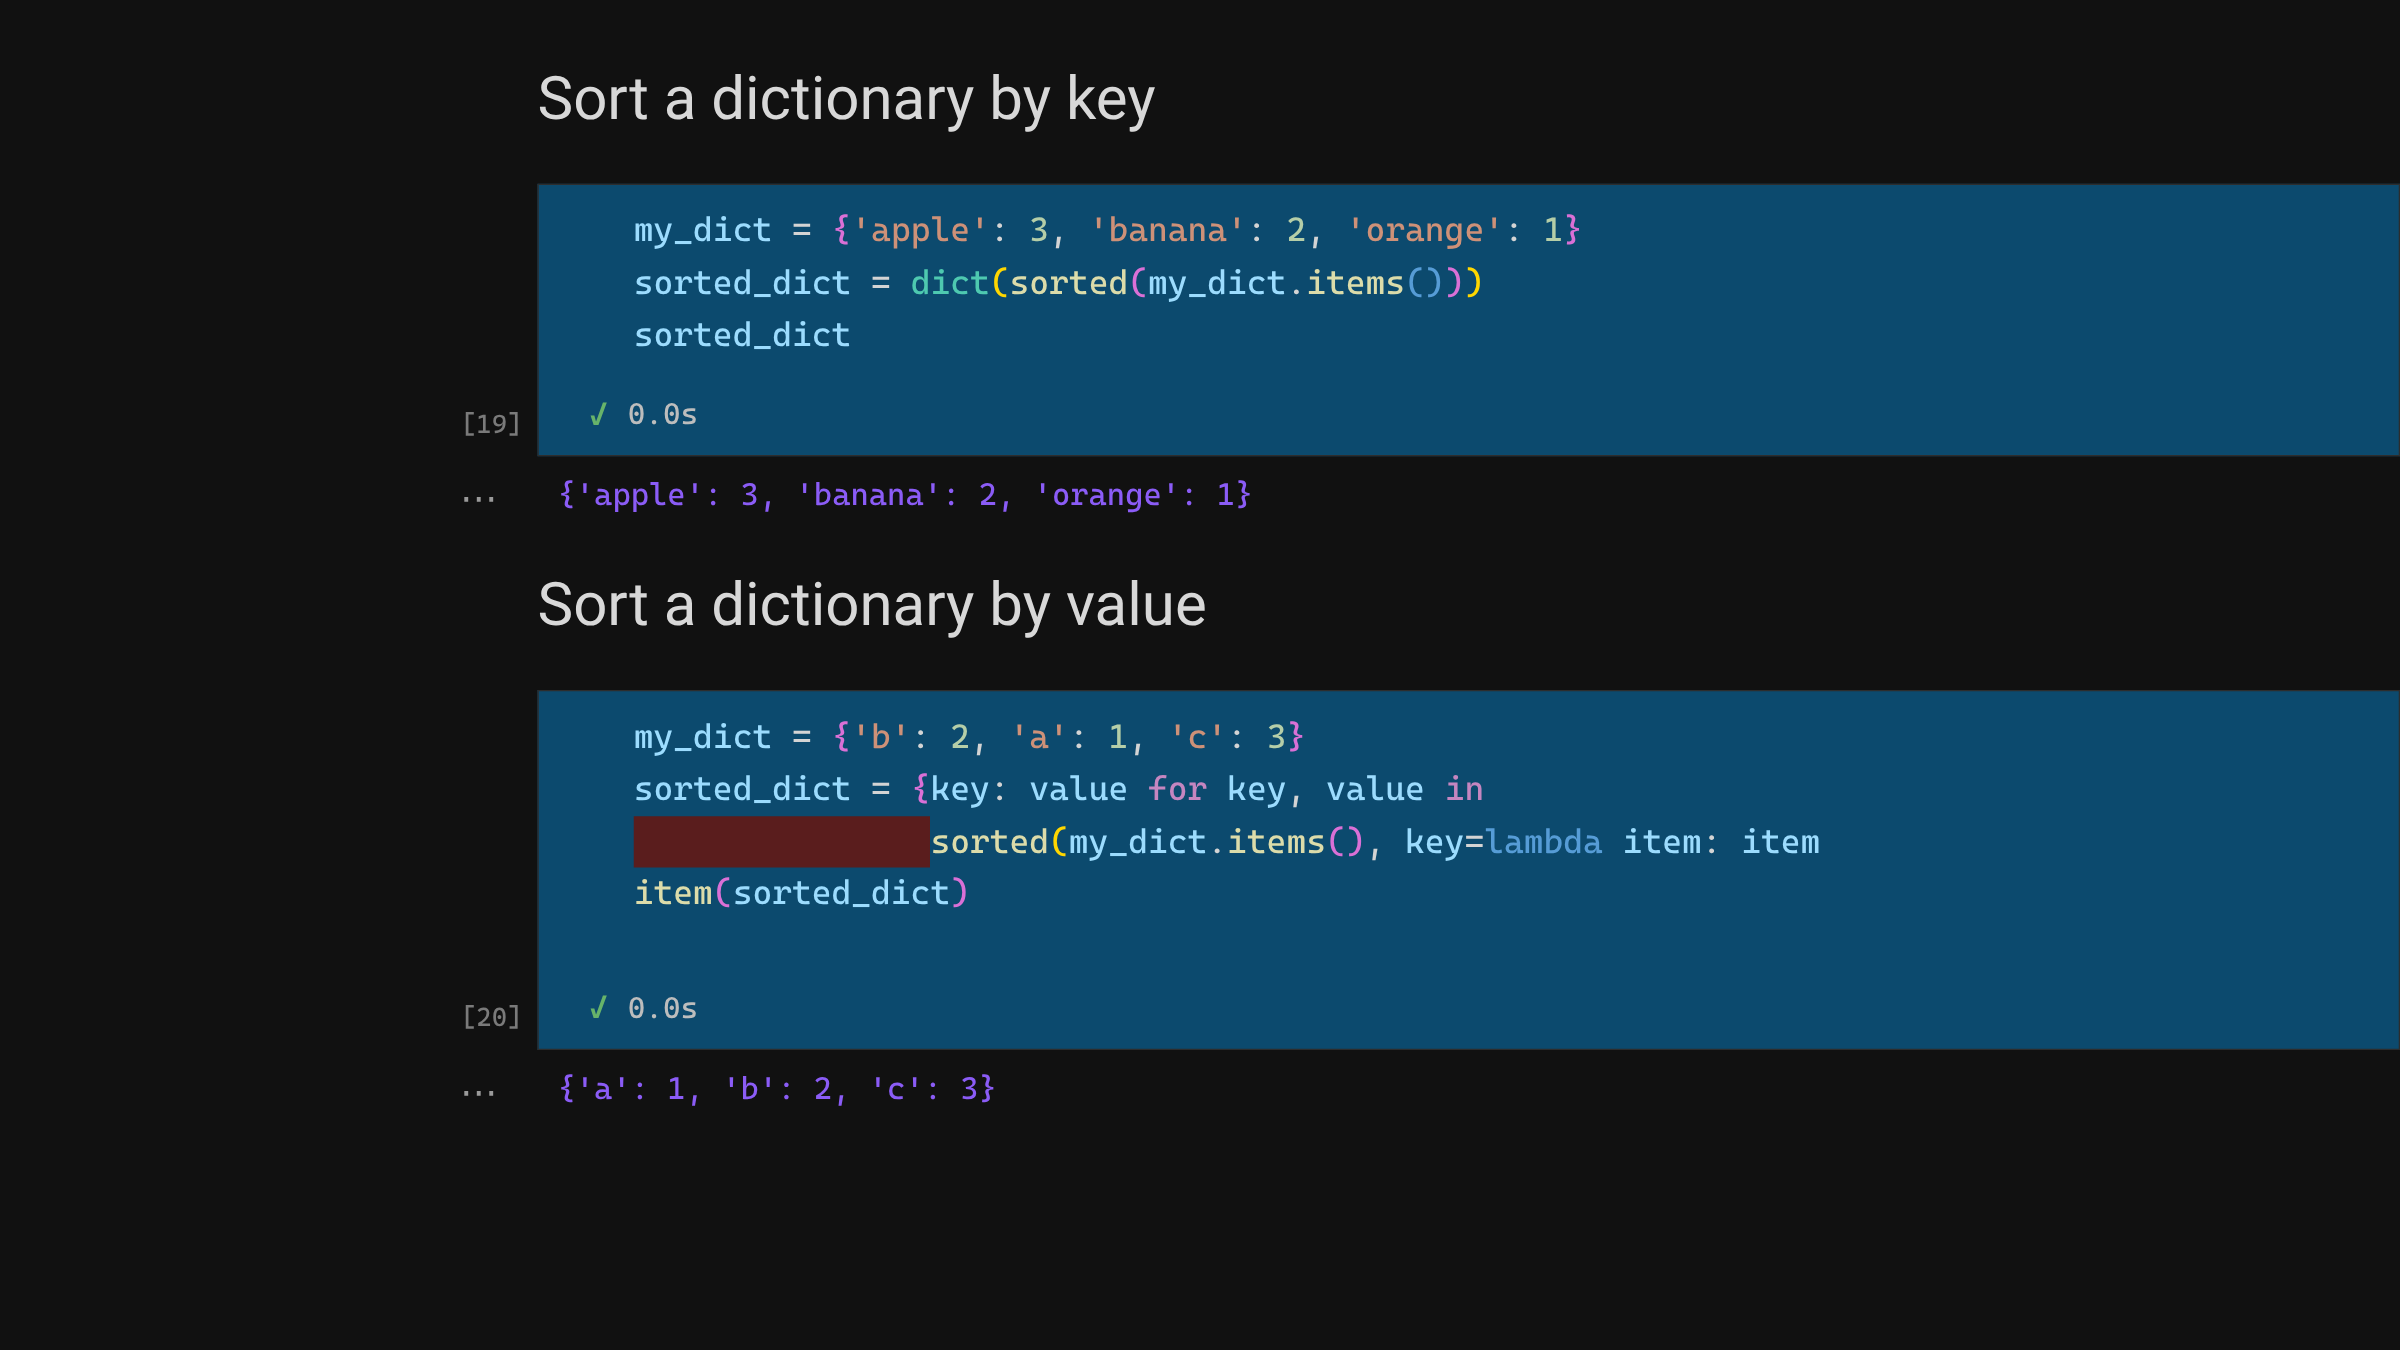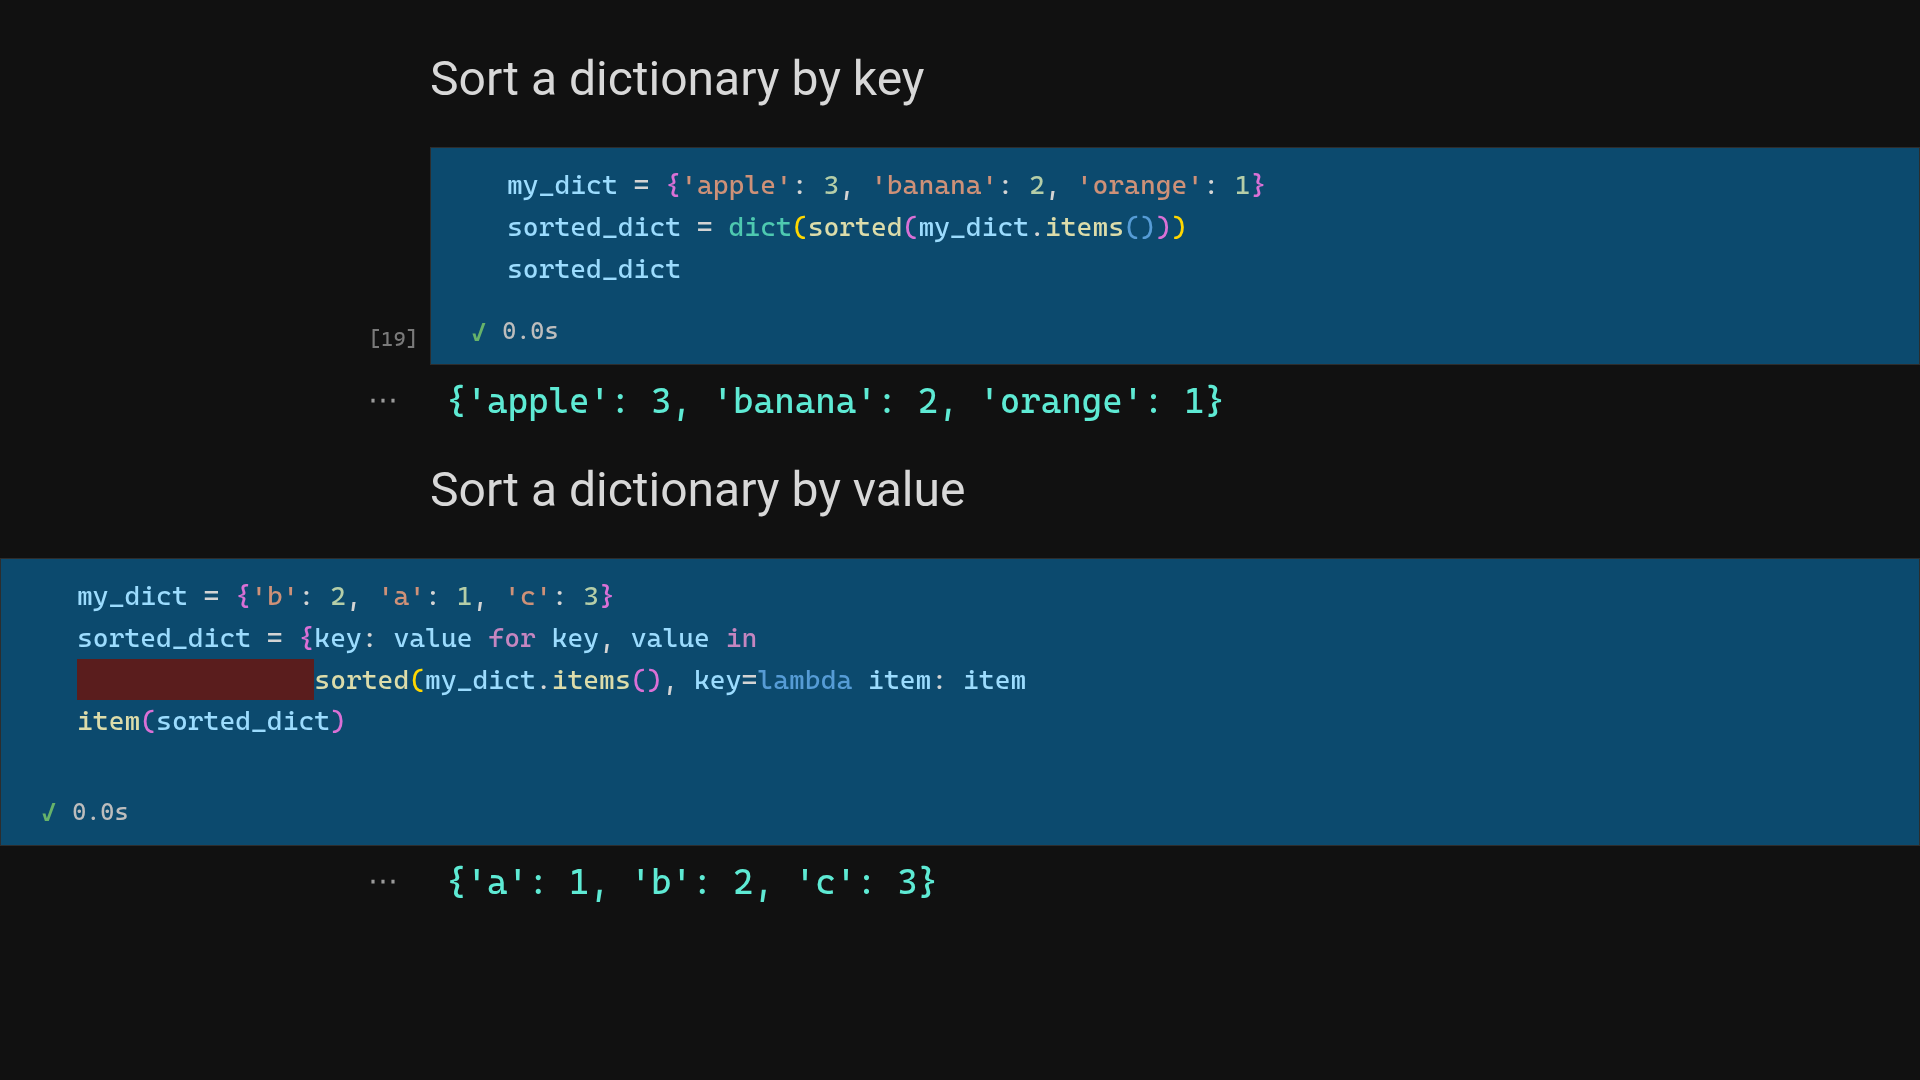--- a/index.html
+++ b/index.html
@@ -86,22 +86,22 @@
     padding-left: 368px;
     box-sizing: border-box;
     color: #9a9a9a;
     font-size: 30px;
     line-height: 1;
     letter-spacing: 2px;
     padding-top: 4px;
   }
   .output-text {
     font-family: "Cascadia Code", "Consolas", monospace;
-    font-size: 35px;
-    color: #5eead4;
+    font-size: 25px;
+    color: #8b5cf6;
     padding-left: 16px;
     white-space: pre;
     text-align: right;
   }
 
   
   .tk-ident { color: #9cdcfe; }
   .tk-op    { color: #d4d4d4; }
   .tk-punc  { color: #d4d4d4; }
   .tk-brace { color: #da70d6; }
@@ -155,20 +155,25 @@
 
   <div class="output-row">
     <div class="output-dots">⋯</div>
     <div class="output-text">{'apple': 3, 'banana': 2, 'orange': 1}</div>
   </div>
 
   <div class="md-heading" style="margin-top:22px">Sort a dictionary by value</div>
 
   <div class="cell">
     <div class="cell-row">
+      <div class="gutter">
+        <div class="gutter-align">
+          <span class="exec-count">[20]</span>
+        </div>
+      </div>
       <div class="code-box">
         <div class="code-inner" style="padding-bottom:40px"><span class="tk-ident">my_dict</span><span> </span><span class="tk-op">=</span><span> </span><span class="tk-brace">{</span><span class="tk-str">'b'</span><span class="tk-punc">: </span><span class="tk-num">2</span><span class="tk-punc">, </span><span class="tk-str">'a'</span><span class="tk-punc">: </span><span class="tk-num">1</span><span class="tk-punc">, </span><span class="tk-str">'c'</span><span class="tk-punc">: </span><span class="tk-num">3</span><span class="tk-brace">}</span>
 <span class="tk-ident">sorted_dict</span><span> </span><span class="tk-op">=</span><span> </span><span class="tk-brace">{</span><span class="tk-ident">key</span><span class="tk-punc">: </span><span class="tk-ident">value</span><span> </span><span class="tk-kw">for</span><span> </span><span class="tk-ident">key</span><span class="tk-punc">, </span><span class="tk-ident">value</span><span> </span><span class="tk-kw">in</span>
 <span class="err-indent">               </span><span class="tk-func">sorted</span><span class="tk-paren">(</span><span class="tk-ident">my_dict</span><span class="tk-punc">.</span><span class="tk-func">items</span><span class="tk-brace">(</span><span class="tk-brace">)</span><span class="tk-punc">, </span><span class="tk-ident">key</span><span class="tk-op">=</span><span class="tk-blue">lambda</span><span> </span><span class="tk-ident">item</span><span class="tk-punc">: </span><span class="tk-ident">item</span>
 <span class="tk-func">item</span><span class="tk-brace">(</span><span class="tk-ident">sorted_dict</span><span class="tk-brace">)</span></div>
         <div class="status-row">
           <span class="check">✓</span>
           <span>0.0s</span>
         </div>
       </div>

